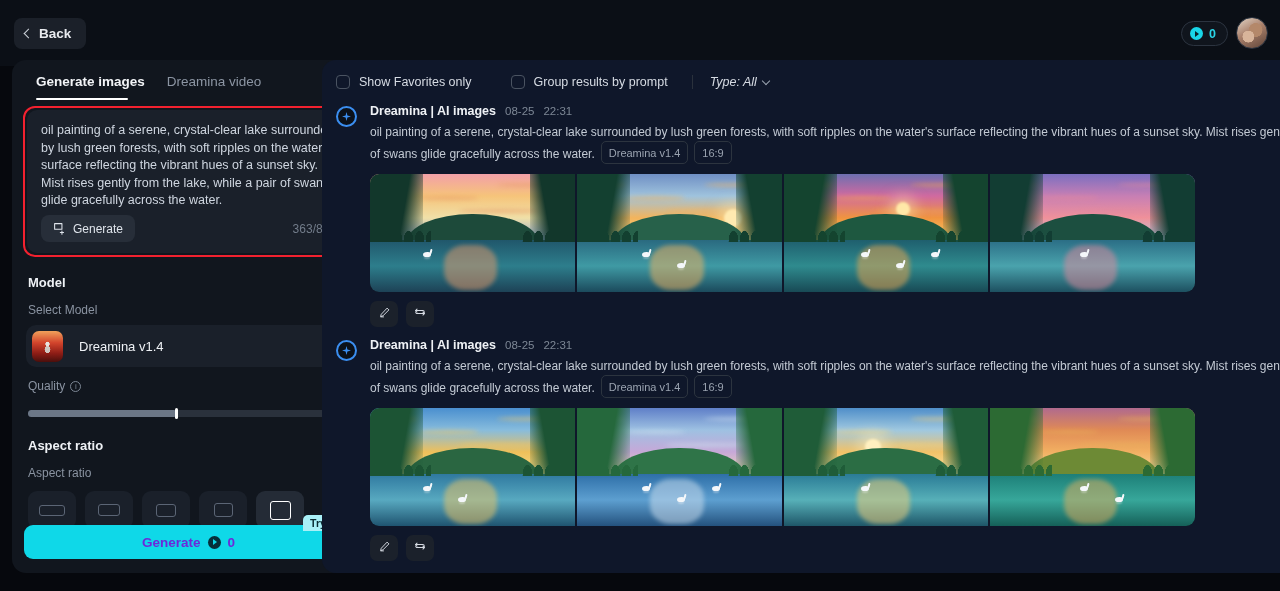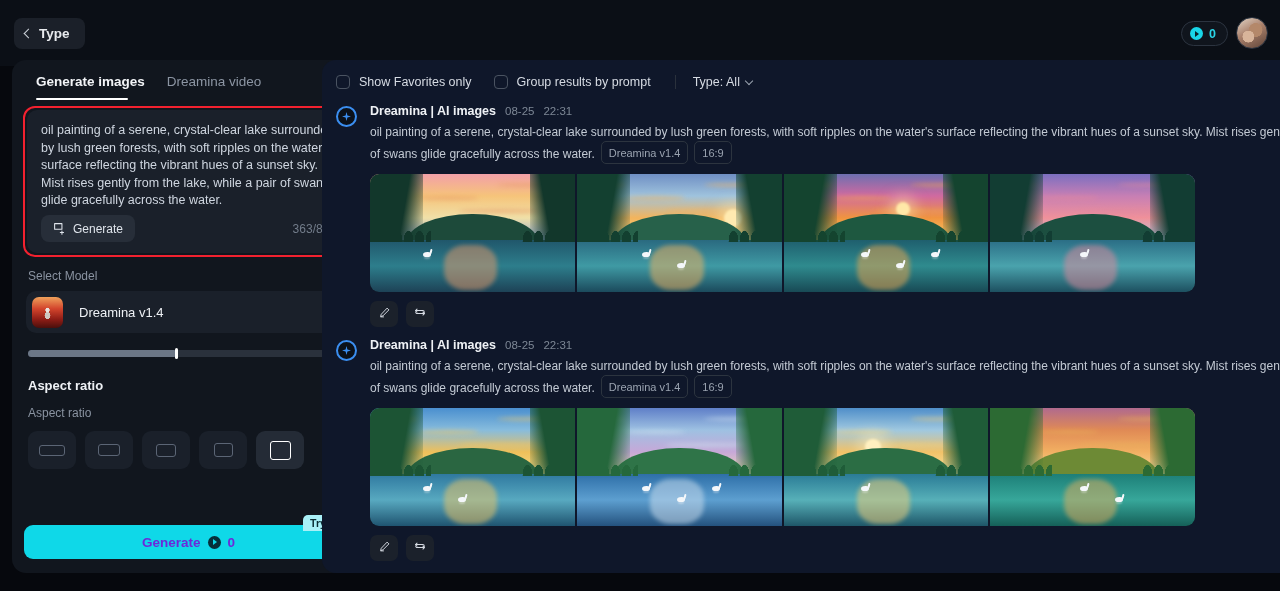--- a/index.html
+++ b/index.html
@@ -160,28 +160,28 @@
   .right-panel {
     position: absolute; left: 322px; top: 60px;
     width: 1136px; height: 513px;
     background: #0f172a; border-radius: 14px; overflow: hidden;
   }
   .filter-bar {
     height: 44px; display: flex; align-items: center; gap: 0;
     padding: 0 14px; position: relative;
   }
   .chk-item { display: flex; align-items: center; gap: 9px; cursor: pointer; }
-  .chk-item + .chk-item { margin-left: 22px; }
+  .chk-item + .chk-item { margin-left: 39px; }
   .chk {
     width: 14px; height: 14px; border-radius: 4px;
     border: 1.4px solid #4a5361; background: transparent;
   }
   .chk-label { font-size: 12.5px; color: #d6dbe3; }
   .divider-v { width: 1px; height: 14px; background: #2a313c; margin: 0 17px 0 24px; }
-  .type-sel { display: flex; align-items: center; gap: 6px; font-size: 12.5px; color: #d6dbe3; cursor: pointer; }
+  .type-sel { display: flex; align-items: center; gap: 6px; font-size: 12.5px; color: #d6dbe3; cursor: pointer; font-style: italic; }
   .chev-dn { width: 6px; height: 6px; border-right: 1.4px solid #9aa3b0; border-bottom: 1.4px solid #9aa3b0; transform: rotate(45deg); margin-top: -3px; }
   .folder-btn {
     position: absolute; right: 12px; top: 8px;
     width: 27px; height: 27px; border-radius: 7px; background: #1b212b;
     display: flex; align-items: center; justify-content: center; cursor: pointer;
   }
 
   .results { position: relative; height: 469px; overflow: hidden; padding: 0 14px; }
 
   .result-block { position: relative; padding-left: 34px; margin-bottom: 11px; }
@@ -242,21 +242,21 @@
     width: 2px; height: 5px; background: #f4f7fa; border-radius: 2px; transform: rotate(14deg);
   }
   .streak { position:absolute; border-radius: 50%; filter: blur(2px); }
 </style>
 </head>
 <body>
 
 <div class="topbar">
   <div class="back-btn">
     <span class="chev-left"></span>
-    <span>Type</span>
+    <span>Back</span>
   </div>
   <div class="credits">
     <span class="credit-coin">
         <i></i>
       </span>
     <span>0</span>
   </div>
   <div class="avatar"></div>
 </div>
 
@@ -276,36 +276,44 @@
             <path d="M2 2h9v7H2z" fill="none" stroke="#dfe4eb" stroke-width="1.3" stroke-linejoin="round"></path>
             <path d="M11 11v4M9 13h4" stroke="#dfe4eb" stroke-width="1.3" stroke-linecap="round"></path>
           </svg>
           <span>Generate</span>
         </div>
         <div class="counter">363/800</div>
       </div>
     </div>
   </div>
 
+  <div class="section-head">
+    <span class="section-title">Model</span>
+    <span class="chev-up"></span>
+  </div>
   <div class="sub-label">
     <span>Select Model</span>
   </div>
   <div class="model-row">
     <span class="model-thumb"></span>
     <span class="model-name">Dreamina v1.4</span>
     <span class="sliders-icon">
       <b></b>
         <b></b>
         <b></b>
         <s></s>
         <s></s>
         <s></s>
     </span>
   </div>
 
+  <div class="sub-label">
+    <span>Quality</span>
+    <i class="info-i">i</i>
+  </div>
   <div class="slider-row">
     <div class="slider-track">
       <div class="slider-fill" style="width: 50%;"></div>
       <div class="slider-knob" style="left: calc(50% - 1.5px);"></div>
     </div>
     <div class="slider-val">5</div>
   </div>
 
   <div class="section-head">
     <span class="section-title">Aspect ratio</span>

